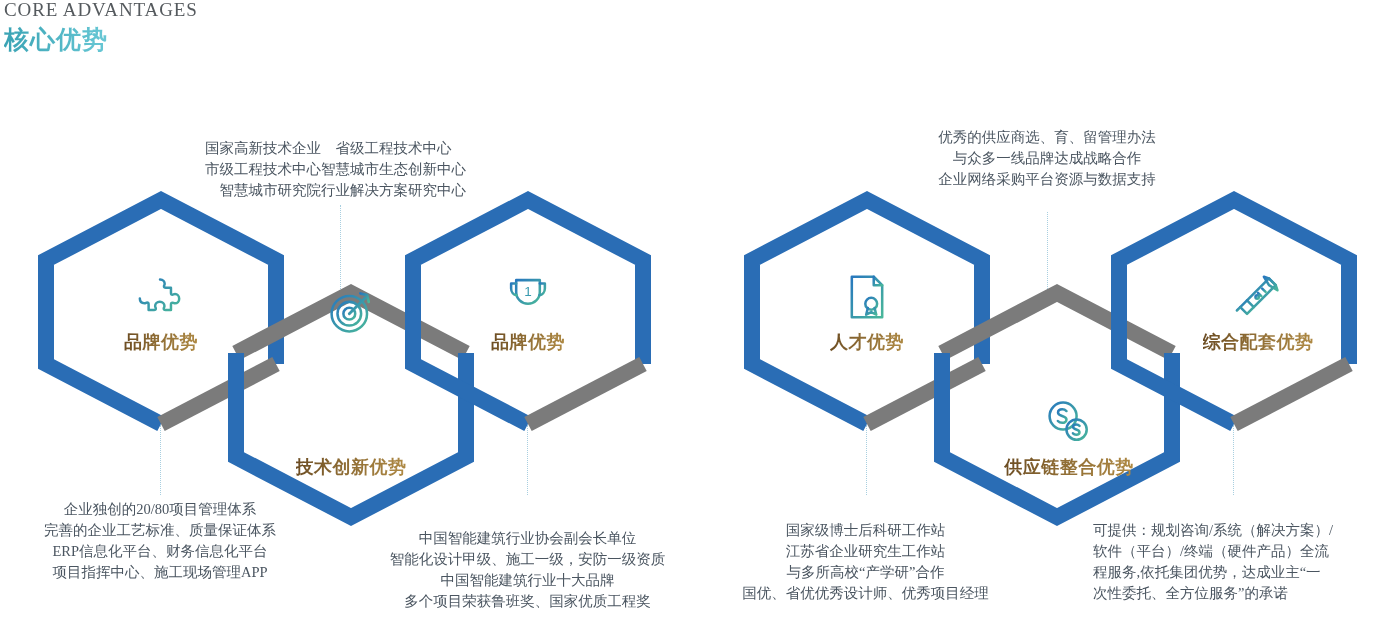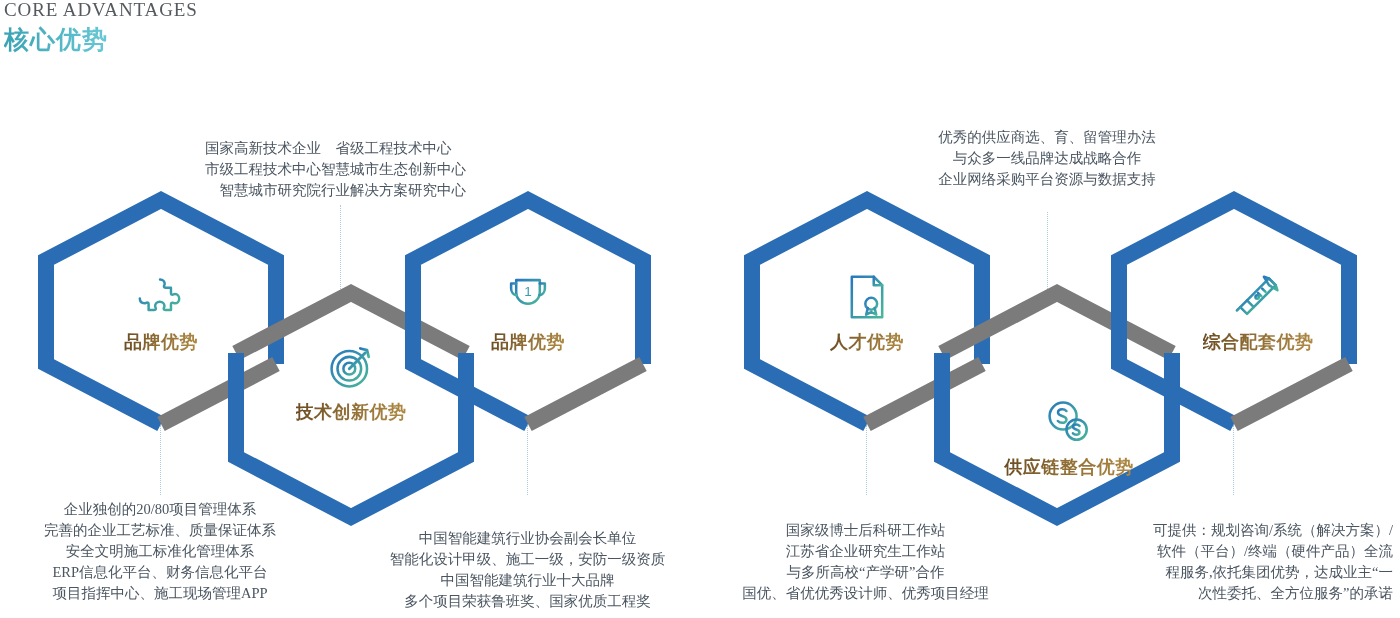--- a/index.html
+++ b/index.html
@@ -54,21 +54,21 @@
   }
 
   
   .tblk {
     position: absolute;
     font-family: "Liberation Serif", "DejaVu Serif", serif;
     font-size: 14.5px; line-height: 21px; color: #4a5560;
     white-space: nowrap;
   }
   .tblk.center { text-align: center; }
-  .tblk.left   { text-align: right; }
+  .tblk.left   { text-align: left; }
   .two-col { position: absolute; display: flex; }
   .two-col .col { font-family: "Liberation Serif", "DejaVu Serif", serif;
     font-size: 14.5px; line-height: 21px; color: #4a5560; white-space: nowrap; }
   .two-col .col.r { text-align: right; }
   .two-col .col.l { text-align: center; }
 </style>
 </head>
 <body>
 
 <div id="stage">
@@ -109,21 +109,21 @@
     </div>
   </div>
 
   <div class="hex" style="left:228px; top:285px; width:246px; height:240px;">
     <svg viewBox="0 0 246 240" width="246" height="240" aria-hidden="true">
 
       <polyline points="8,68 123,8 238,68" fill="none" stroke="#7b7b7b" stroke-width="16" stroke-linejoin="miter"></polyline>
 
       <polyline points="8,68 8,172 123,232 238,172 238,68" fill="none" stroke="#2a6db5" stroke-width="16" stroke-linejoin="miter"></polyline>
     </svg>
-    <div class="hex-inner" style="justify-content:center; padding-bottom:46px;">
+    <div class="hex-inner" style="justify-content:space-between; padding-bottom:46px;">
       <span class="hex-icon">
         <svg viewBox="0 0 64 64">
           <defs>
             <linearGradient id="gTgt" x1="0" y1="0" x2="1" y2="1">
               <stop offset="0" stop-color="#2878be"></stop>
                 <stop offset="1" stop-color="#49b79a"></stop>
             </linearGradient>
           </defs>
           <g fill="none" stroke="url(#gTgt)" stroke-width="3" stroke-linecap="round">
             <circle cx="30" cy="34" r="21"></circle>
@@ -178,21 +178,20 @@
     <div class="col l">
       <div>省级工程技术中心</div>
       <div>智慧城市生态创新中心</div>
       <div>行业解决方案研究中心</div>
     </div>
   </div>
 
   <div class="tblk center" style="left:20px; top:499px; width:280px;">
     <div>企业独创的20/80项目管理体系</div>
     <div>完善的企业工艺标准、质量保证体系</div>
-    <div>安全文明施工标准化管理体系</div>
     <div>ERP信息化平台、财务信息化平台</div>
     <div>项目指挥中心、施工现场管理APP</div>
   </div>
 
   <div class="tblk center" style="left:375px; top:528px; width:305px;">
     <div>中国智能建筑行业协会副会长单位</div>
     <div>智能化设计甲级、施工一级，安防一级资质</div>
     <div>中国智能建筑行业十大品牌</div>
     <div>多个项目荣获鲁班奖、国家优质工程奖</div>
   </div>

